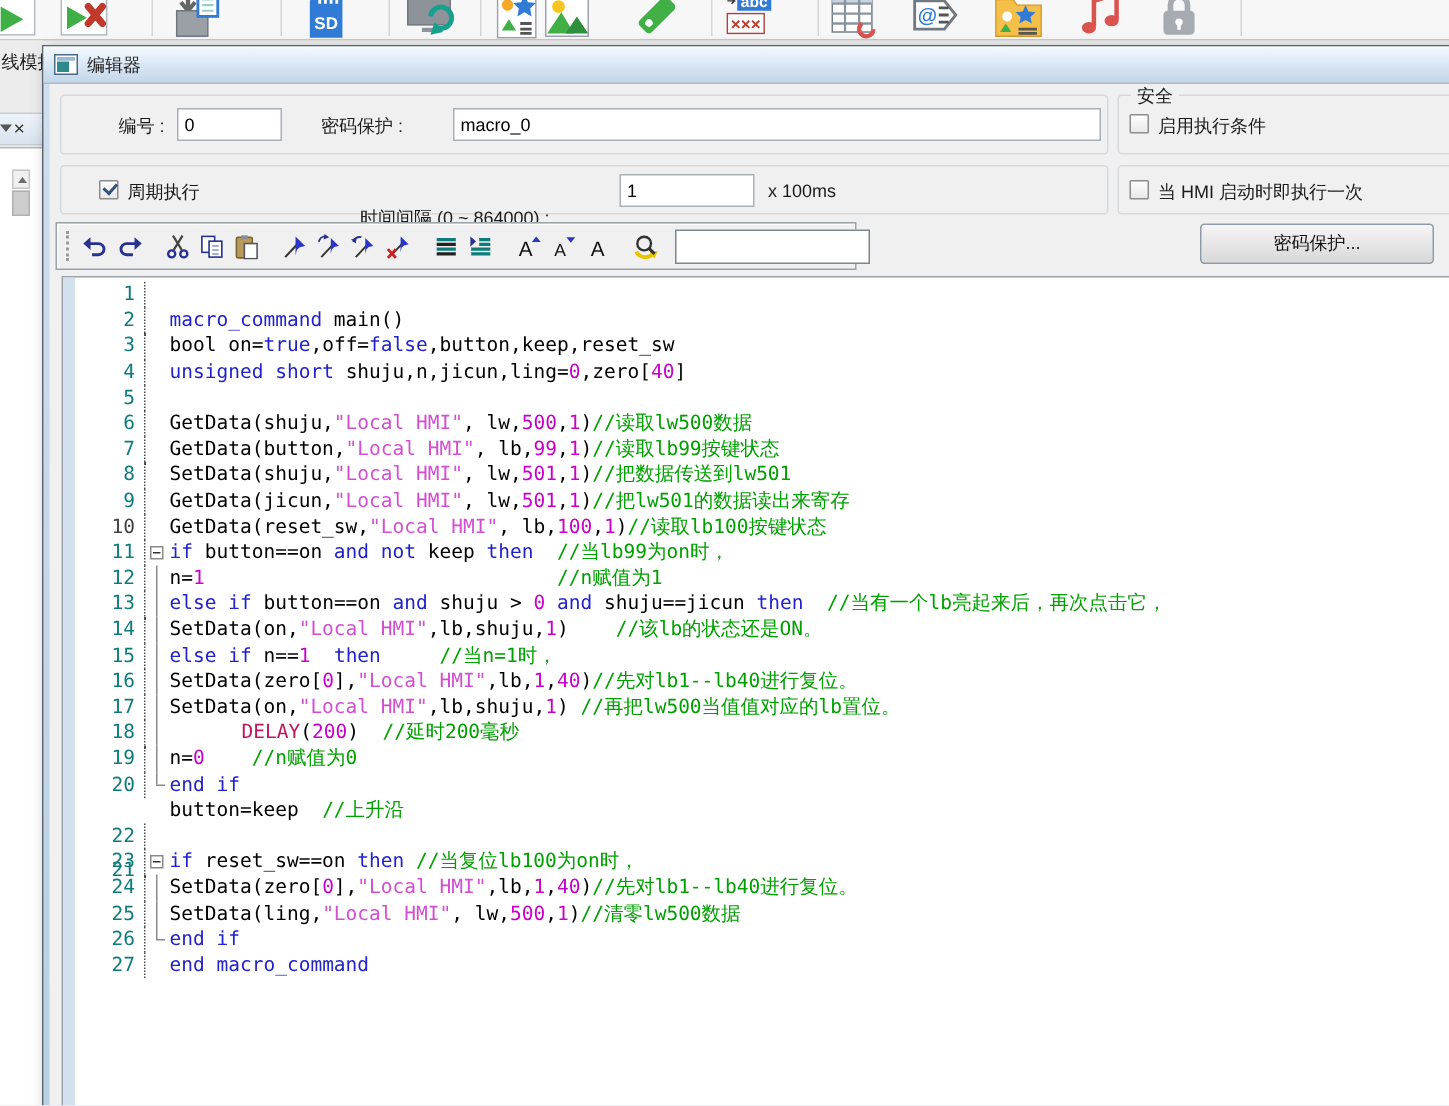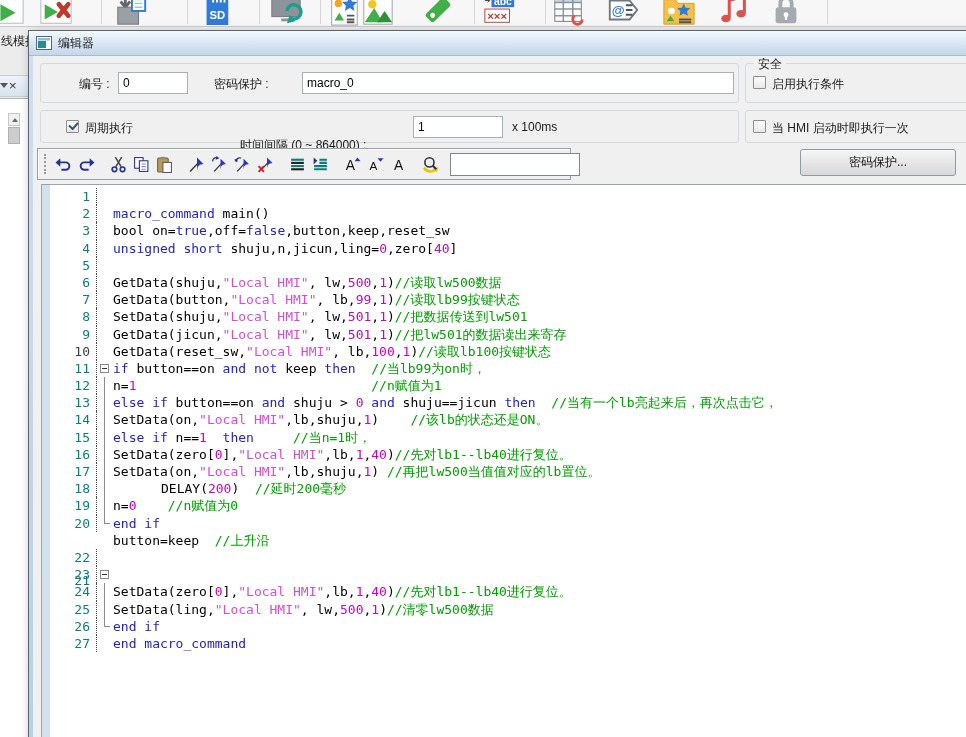--- a/index.html
+++ b/index.html
@@ -460,21 +460,21 @@
               <span class="fold">
                 <span class="fline"></span>
               </span>
               <span class="ctext"><span style="color: rgb(0, 0, 0);">SetData(on,</span><span style="color: rgb(210, 79, 210);">"Local HMI"</span><span style="color: rgb(0, 0, 0);">,lb,shuju,</span><span style="color: rgb(200, 0, 200);">1</span><span style="color: rgb(0, 0, 0);">) </span><span style="color: rgb(0, 160, 0);">//再把lw500当值值对应的lb置位。</span></span>
             </div>
             <div class="crow">
               <span class="lnum" style="color: rgb(14, 124, 124);">18</span>
               <span class="fold">
                 <span class="fline"></span>
               </span>
-              <span class="ctext"><span style="color: #000000; padding-left: 48px;">DELAY</span><span style="color: rgb(0, 0, 0);">(</span><span style="color: rgb(200, 0, 200);">200</span><span style="color: rgb(0, 0, 0);">)  </span><span style="color: rgb(0, 160, 0);">//延时200毫秒</span></span>
+              <span class="ctext"><span style="color: #be185d; padding-left: 48px;">DELAY</span><span style="color: rgb(0, 0, 0);">(</span><span style="color: rgb(200, 0, 200);">200</span><span style="color: rgb(0, 0, 0);">)  </span><span style="color: rgb(0, 160, 0);">//延时200毫秒</span></span>
             </div>
             <div class="crow">
               <span class="lnum" style="color: rgb(14, 124, 124);">19</span>
               <span class="fold">
                 <span class="fline"></span>
               </span>
               <span class="ctext"><span style="color: rgb(0, 0, 0);">n=</span><span style="color: rgb(200, 0, 200);">0</span><span style="color: rgb(0, 0, 0);">    </span><span style="color: rgb(0, 160, 0);">//n赋值为0</span></span>
             </div>
             <div class="crow">
               <span class="lnum" style="color: rgb(14, 124, 124); padding-left: 16px;">20</span>
@@ -492,20 +492,21 @@
             <div class="crow">
               <span class="lnum" style="color: rgb(14, 124, 124);">22</span>
               <span class="fold"></span>
               <span class="ctext"></span>
             </div>
             <div class="crow">
               <span class="lnum" style="color: rgb(14, 124, 124);">23</span>
               <span class="fold">
                 <span class="fbox"></span>
               </span>
+              <span class="ctext"><span style="color: rgb(34, 34, 204);">if</span><span style="color: rgb(0, 0, 0);"> reset_sw==on </span><span style="color: rgb(34, 34, 204);">then</span><span style="color: rgb(0, 0, 0);"> </span><span style="color: rgb(0, 160, 0);">//当复位lb100为on时，</span></span>
             </div>
             <div class="crow">
               <span class="lnum" style="color: rgb(14, 124, 124);">24</span>
               <span class="fold">
                 <span class="fline"></span>
               </span>
               <span class="ctext"><span style="color: rgb(0, 0, 0);">SetData(zero[</span><span style="color: rgb(200, 0, 200);">0</span><span style="color: rgb(0, 0, 0);">],</span><span style="color: rgb(210, 79, 210);">"Local HMI"</span><span style="color: rgb(0, 0, 0);">,lb,</span><span style="color: rgb(200, 0, 200);">1</span><span style="color: rgb(0, 0, 0);">,</span><span style="color: rgb(200, 0, 200);">40</span><span style="color: rgb(0, 0, 0);">)</span><span style="color: rgb(0, 160, 0);">//先对lb1--lb40进行复位。</span></span>
             </div>
             <div class="crow">
               <span class="lnum" style="color: rgb(14, 124, 124);">25</span>

